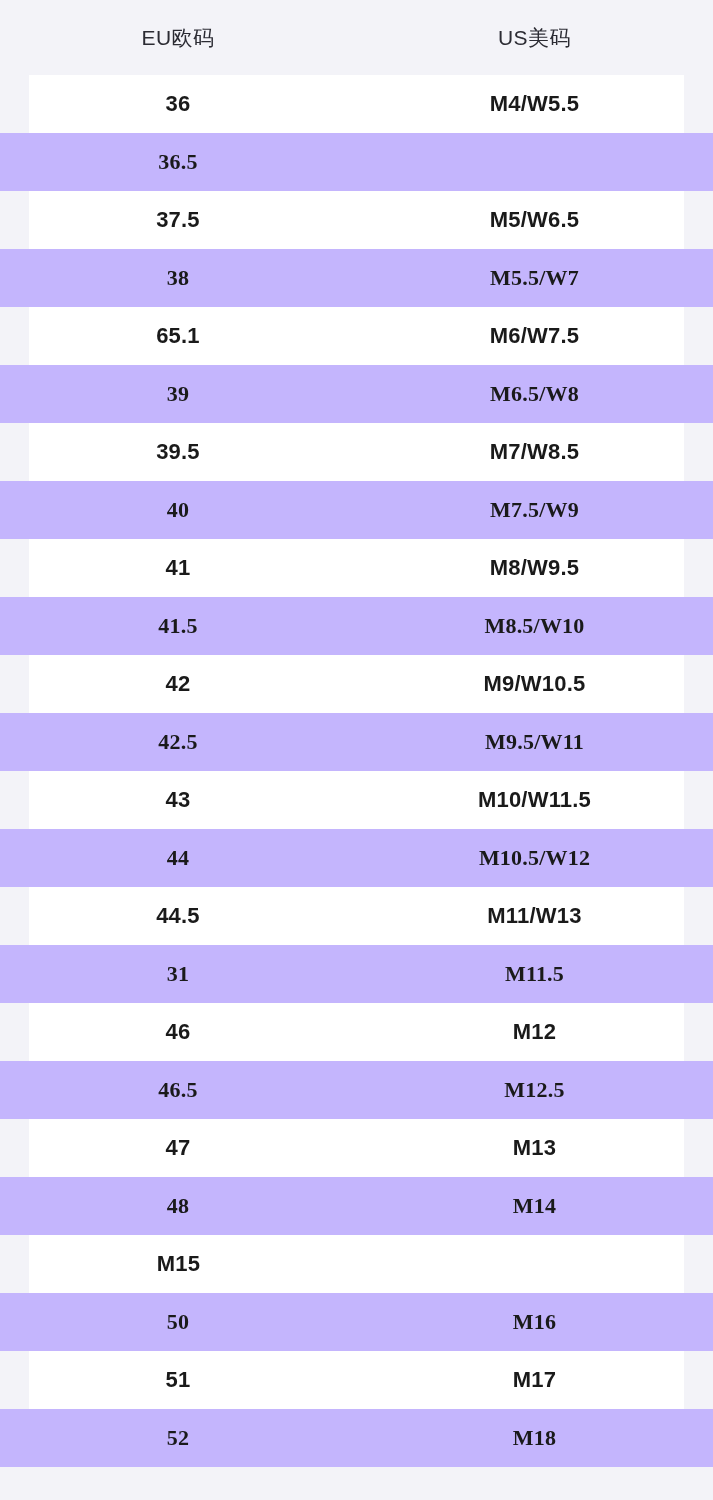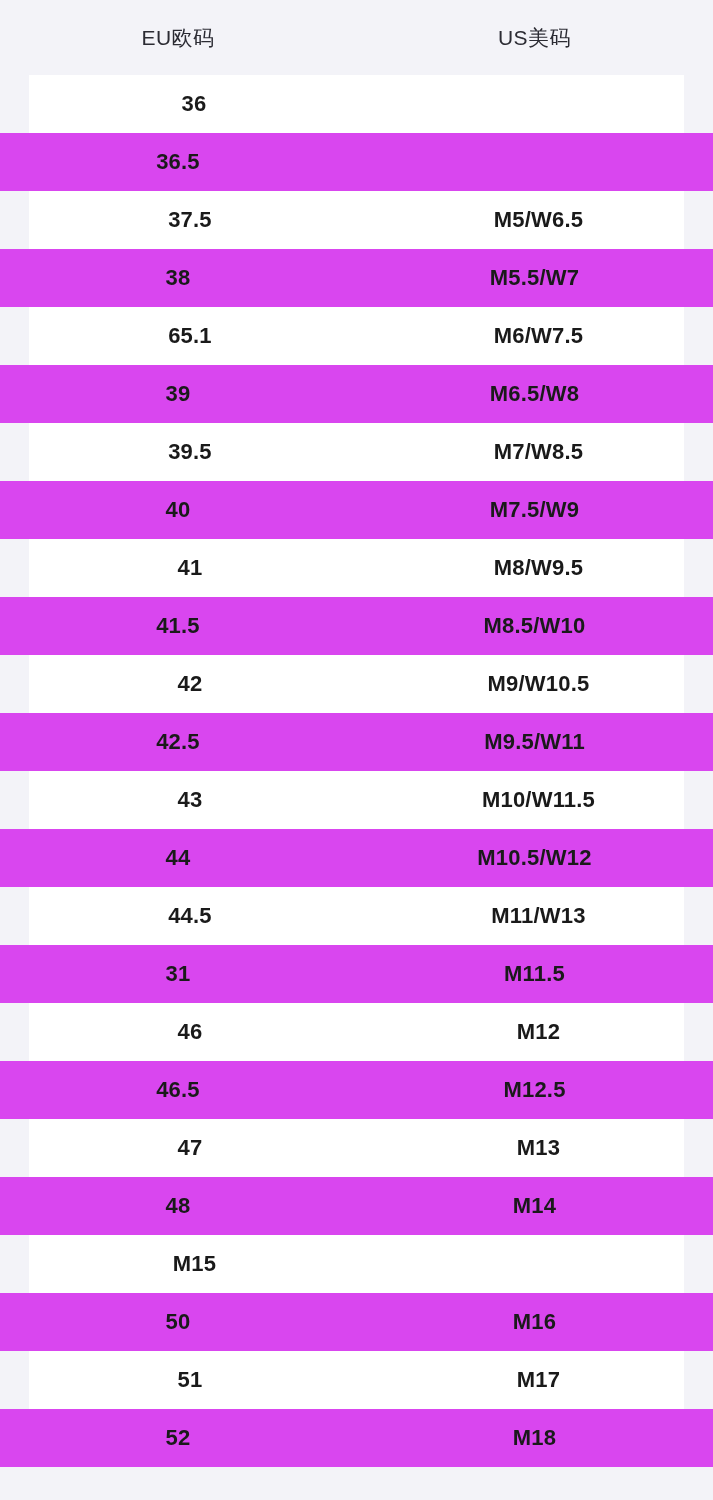--- a/index.html
+++ b/index.html
@@ -50,24 +50,24 @@
   .row.row-white {
     background: linear-gradient(
       to right,
       #f3f3f8 0px,
       #f3f3f8 29px,
       #ffffff 29px,
       #ffffff 684px,
       #f3f3f8 684px,
       #f3f3f8 713px
     );
-    padding-left: 16px;
   }
   .row.row-grey {
-    background: #d946ef;
+    background: #c4b5fd;
+    font-family: Liberation Serif, serif;
   }
 
   
   .cell-eu {
     width: 356px;
     text-align: center;
   }
   .cell-us {
     width: 357px;
     text-align: center;
@@ -86,20 +86,21 @@
 <div class="size-table">
 
   <div class="table-header">
     <div class="cell cell-eu">EU欧码</div>
     <div class="cell cell-us">US美码</div>
   </div>
 
   <div class="table-body">
       <div class="row row-white">
         <div class="cell cell-eu">36</div>
+        <div class="cell cell-us">M4/W5.5</div>
       </div>
       <div class="row row-grey">
         <div class="cell cell-eu">36.5</div>
       </div>
       <div class="row row-white">
         <div class="cell cell-eu">37.5</div>
         <div class="cell cell-us">M5/W6.5</div>
       </div>
       <div class="row row-grey">
         <div class="cell cell-eu">38</div>

